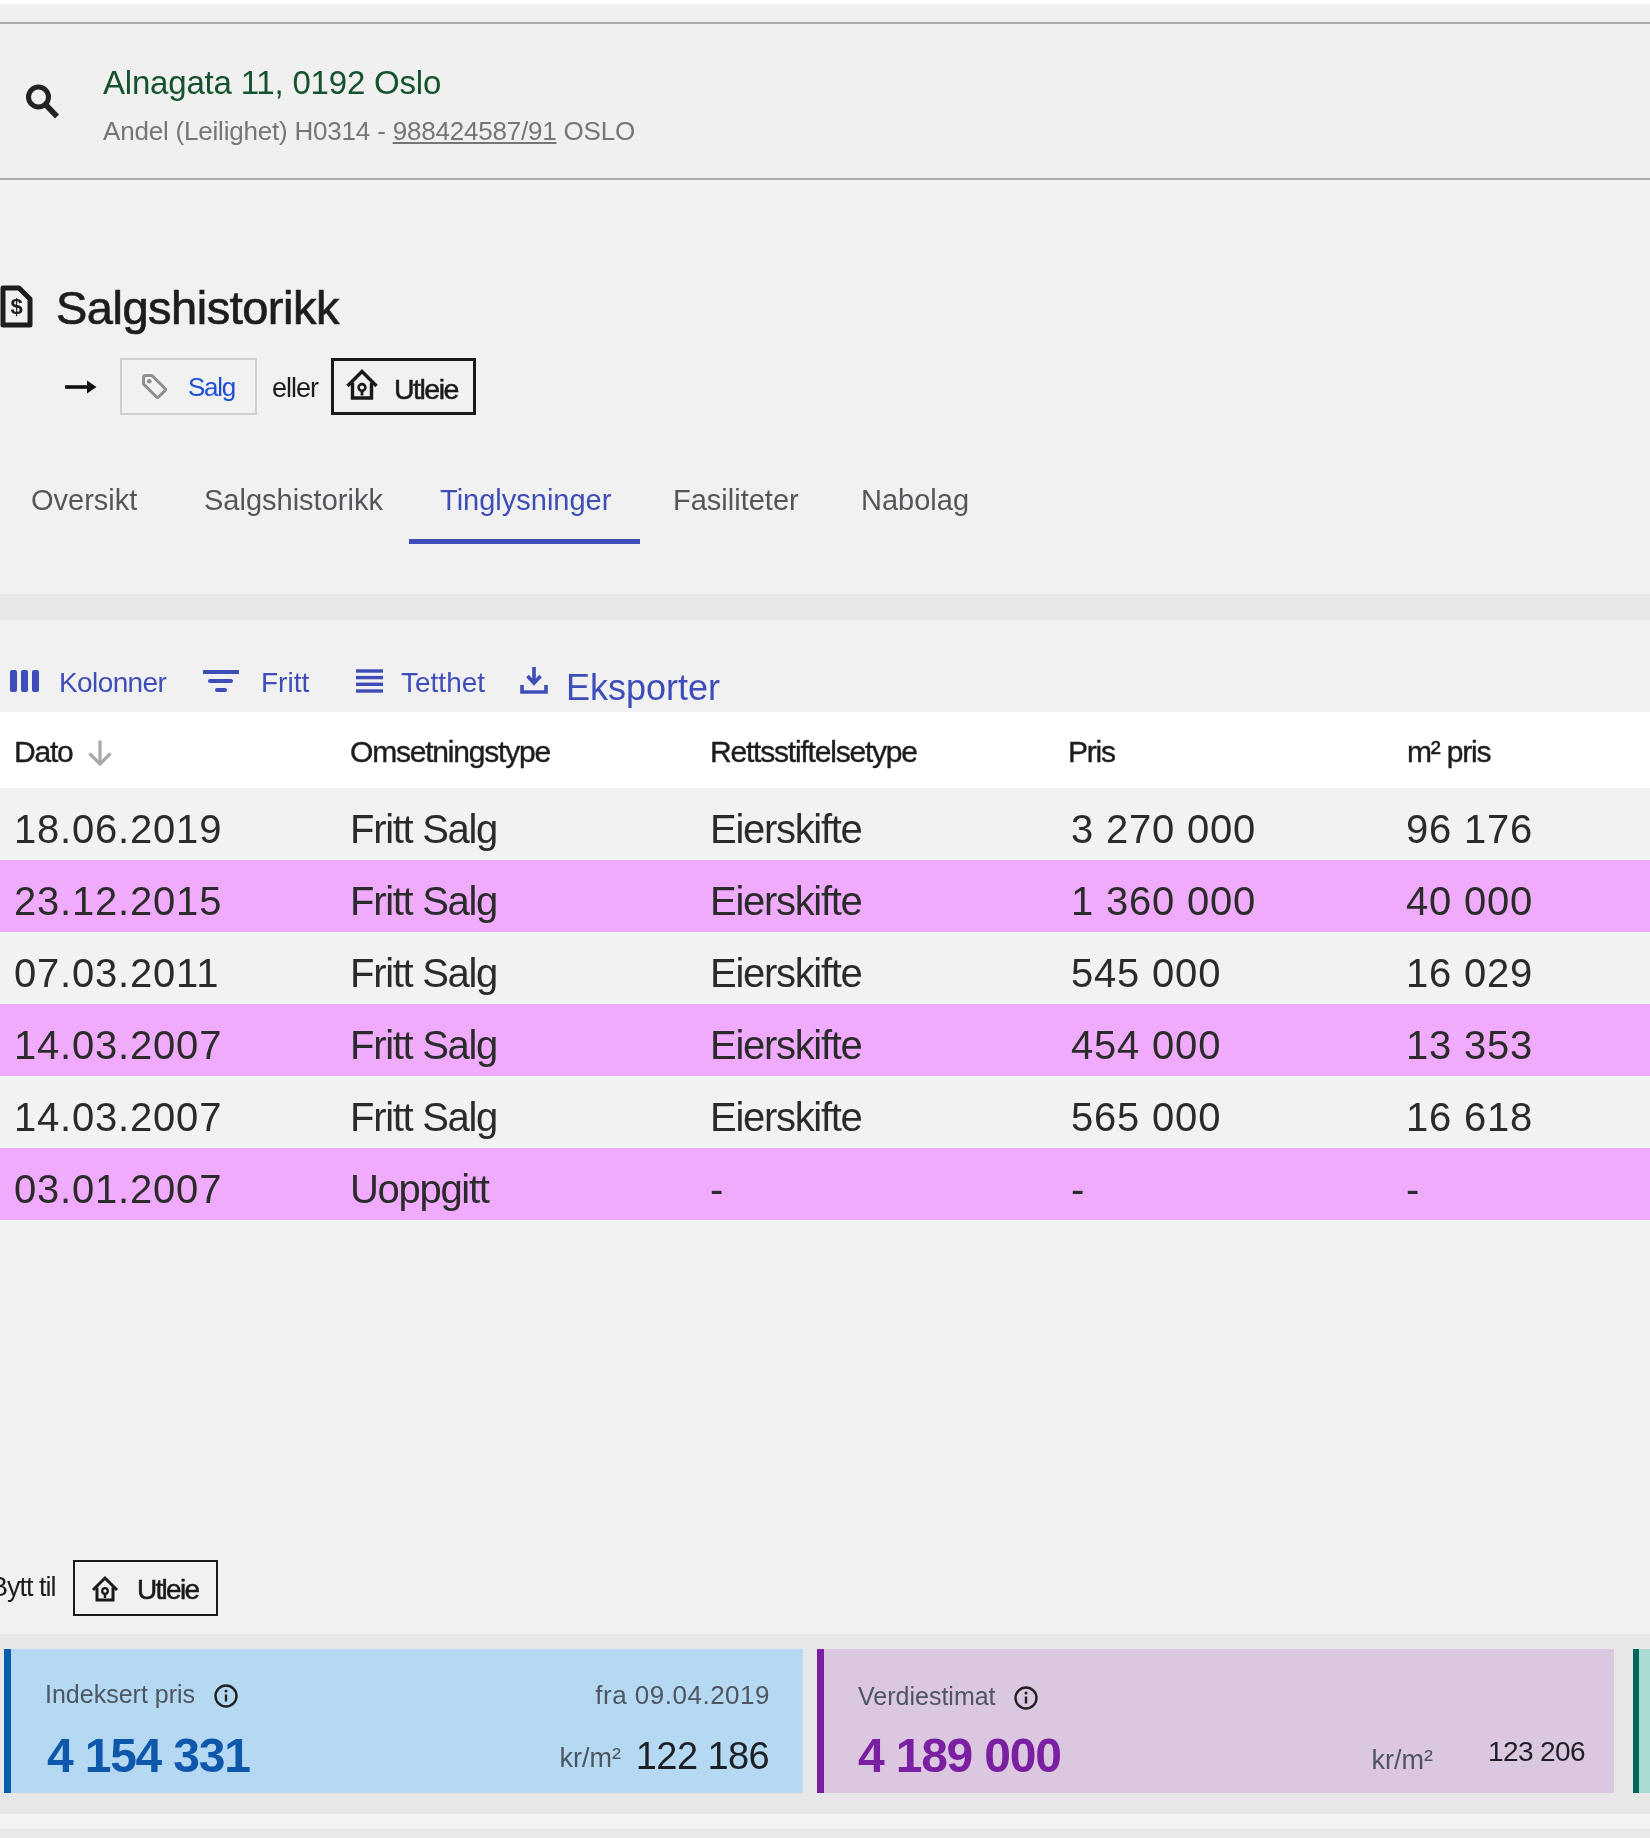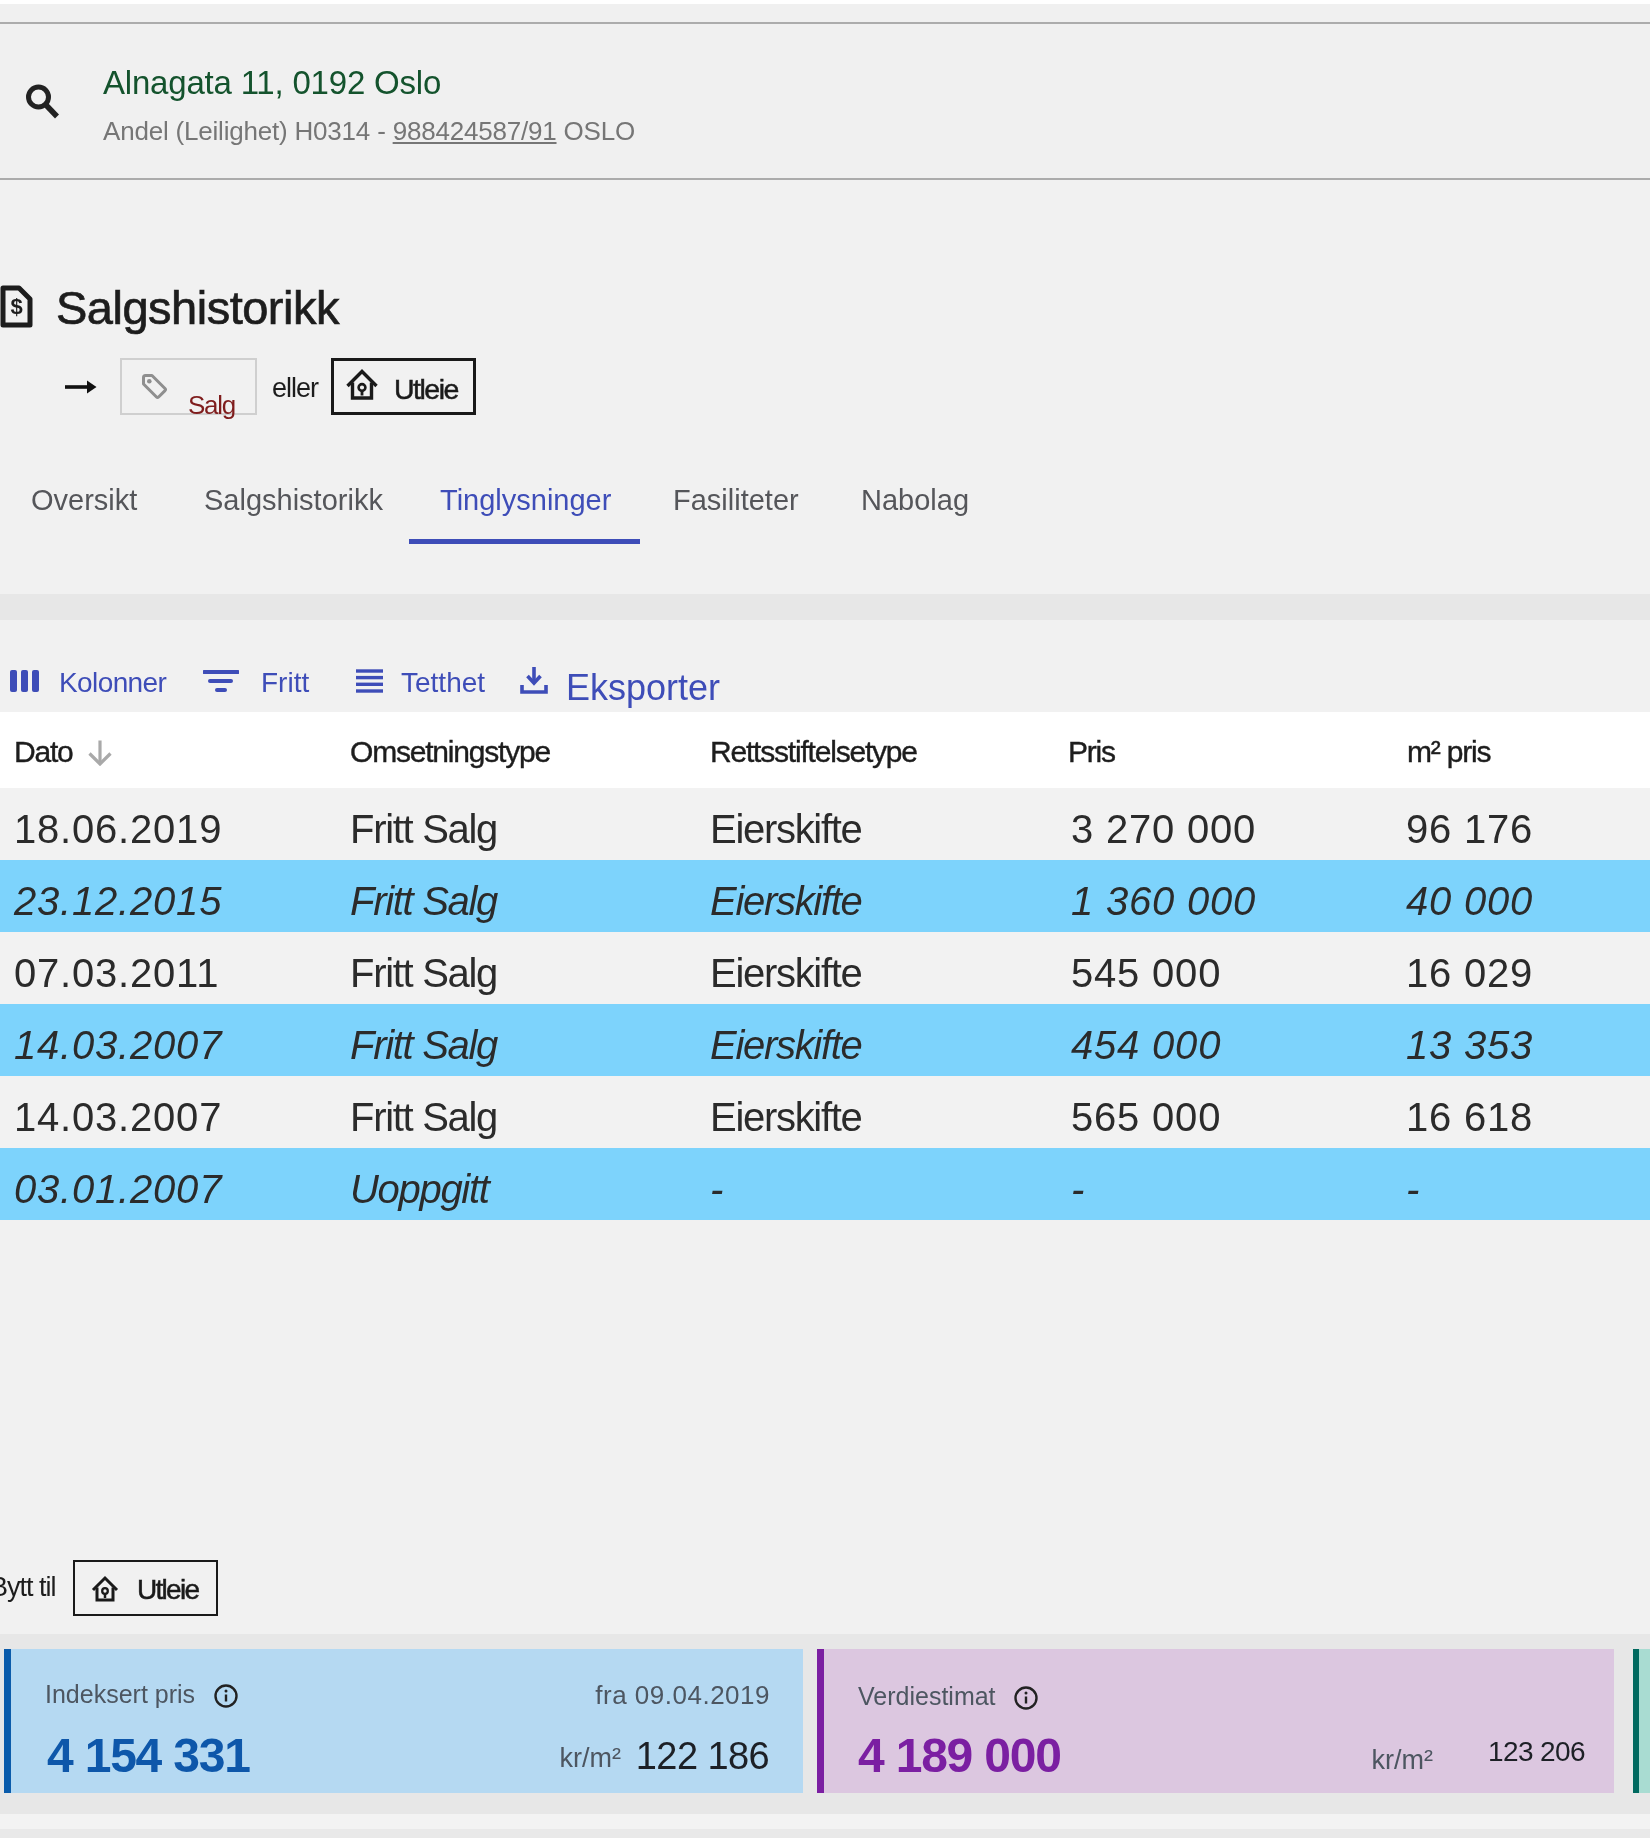--- a/index.html
+++ b/index.html
@@ -31,21 +31,21 @@
 
 <svg class="abs" style="left:65px;top:378px;" width="33" height="18" viewBox="0 0 33 18">
   <line x1="0" y1="9" x2="24" y2="9" stroke="#111" stroke-width="3.6"></line>
   <path d="M22 2.5 L31.5 9 L22 15.5 Z" fill="#111"></path>
 </svg>
 <div class="abs" style="left:120px;top:358px;width:137px;height:57px;border:2px solid #cfcfcf;"></div>
 <svg class="abs" style="left:139px;top:371px;" width="31" height="32" viewBox="0 0 31 32">
   <path d="M4.5 13 V6.5 Q4.5 4.5 6.5 4.5 H13 L26 17.5 Q27 18.5 26 19.6 L19.6 26 Q18.5 27 17.5 26 Z" fill="none" stroke="#8f8f8f" stroke-width="3" stroke-linejoin="round"></path>
   <circle cx="10.3" cy="10.3" r="2.3" fill="#8f8f8f"></circle>
 </svg>
-<div class="abs" style="left:188px;top:390px;font-size:26px;letter-spacing:-1.3px;color:#7f1d1d;">Salg</div>
+<div class="abs" style="left:188px;top:372px;font-size:26px;letter-spacing:-1.3px;color:#1d4ed8;">Salg</div>
 <div class="abs" style="left:272px;top:373px;font-size:27px;letter-spacing:-1px;color:#1d1d1d;">eller</div>
 <div class="abs" style="left:331px;top:358px;width:145px;height:57px;border:3px solid #1a1a1a;"></div>
 <svg class="abs" style="left:345px;top:367px;" width="34" height="34" viewBox="0 0 34 34">
   <path d="M2.5 19 L17 4.5 L31.5 19" fill="none" stroke="#1a1a1a" stroke-width="3.4"></path>
   <path d="M7.5 15.5 V31 H26.5 V15.5" fill="none" stroke="#1a1a1a" stroke-width="3.4"></path>
   <circle cx="17" cy="20.5" r="3.4" fill="none" stroke="#1a1a1a" stroke-width="2.6"></circle>
   <line x1="17" y1="24" x2="17" y2="28.5" stroke="#1a1a1a" stroke-width="2.8"></line>
 </svg>
 <div class="abs" style="left:394px;top:373px;font-size:28.5px;letter-spacing:-1.5px;color:#1a1a1a;-webkit-text-stroke:0.5px #1a1a1a;">Utleie</div>
 
@@ -92,21 +92,21 @@
 </svg>
 <div class="abs hdr" style="left:350px;top:735px;">Omsetningstype</div>
 <div class="abs hdr" style="left:710px;top:735px;">Rettsstiftelsetype</div>
 <div class="abs hdr" style="left:1068px;top:735px;">Pris</div>
 <div class="abs hdr" style="left:1407px;top:735px;">m² pris</div>
 
 <style>
   .hdr { font-size:30px; letter-spacing:-1.2px; color:#1d1d1d; -webkit-text-stroke:0.4px #1d1d1d; white-space:nowrap; }
   .row { position:absolute; left:0; width:1650px; height:72px; }
   .row.odd { background:#f2f2f2; }
-  .row.even { background:#7dd3fc;font-style:italic; }
+  .row.even { background:#f0abfc; }
   .cell { position:absolute; font-size:40px; color:#2b2b2b; top:19px; white-space:nowrap; }
   .w { letter-spacing:-1.3px; } .n { letter-spacing:0.8px; }
   .c1 { left:14px; } .c2 { left:350px; } .c3 { left:710px; } .c4 { left:1071px; } .c5 { left:1406px; }
 </style>
 
 <div class="row odd" style="top:788px;">
   <div class="cell c1 n">18.06.2019</div>
     <div class="cell c2 w">Fritt Salg</div>
     <div class="cell c3 w">Eierskifte</div>
     <div class="cell c4 n">3 270 000</div>

